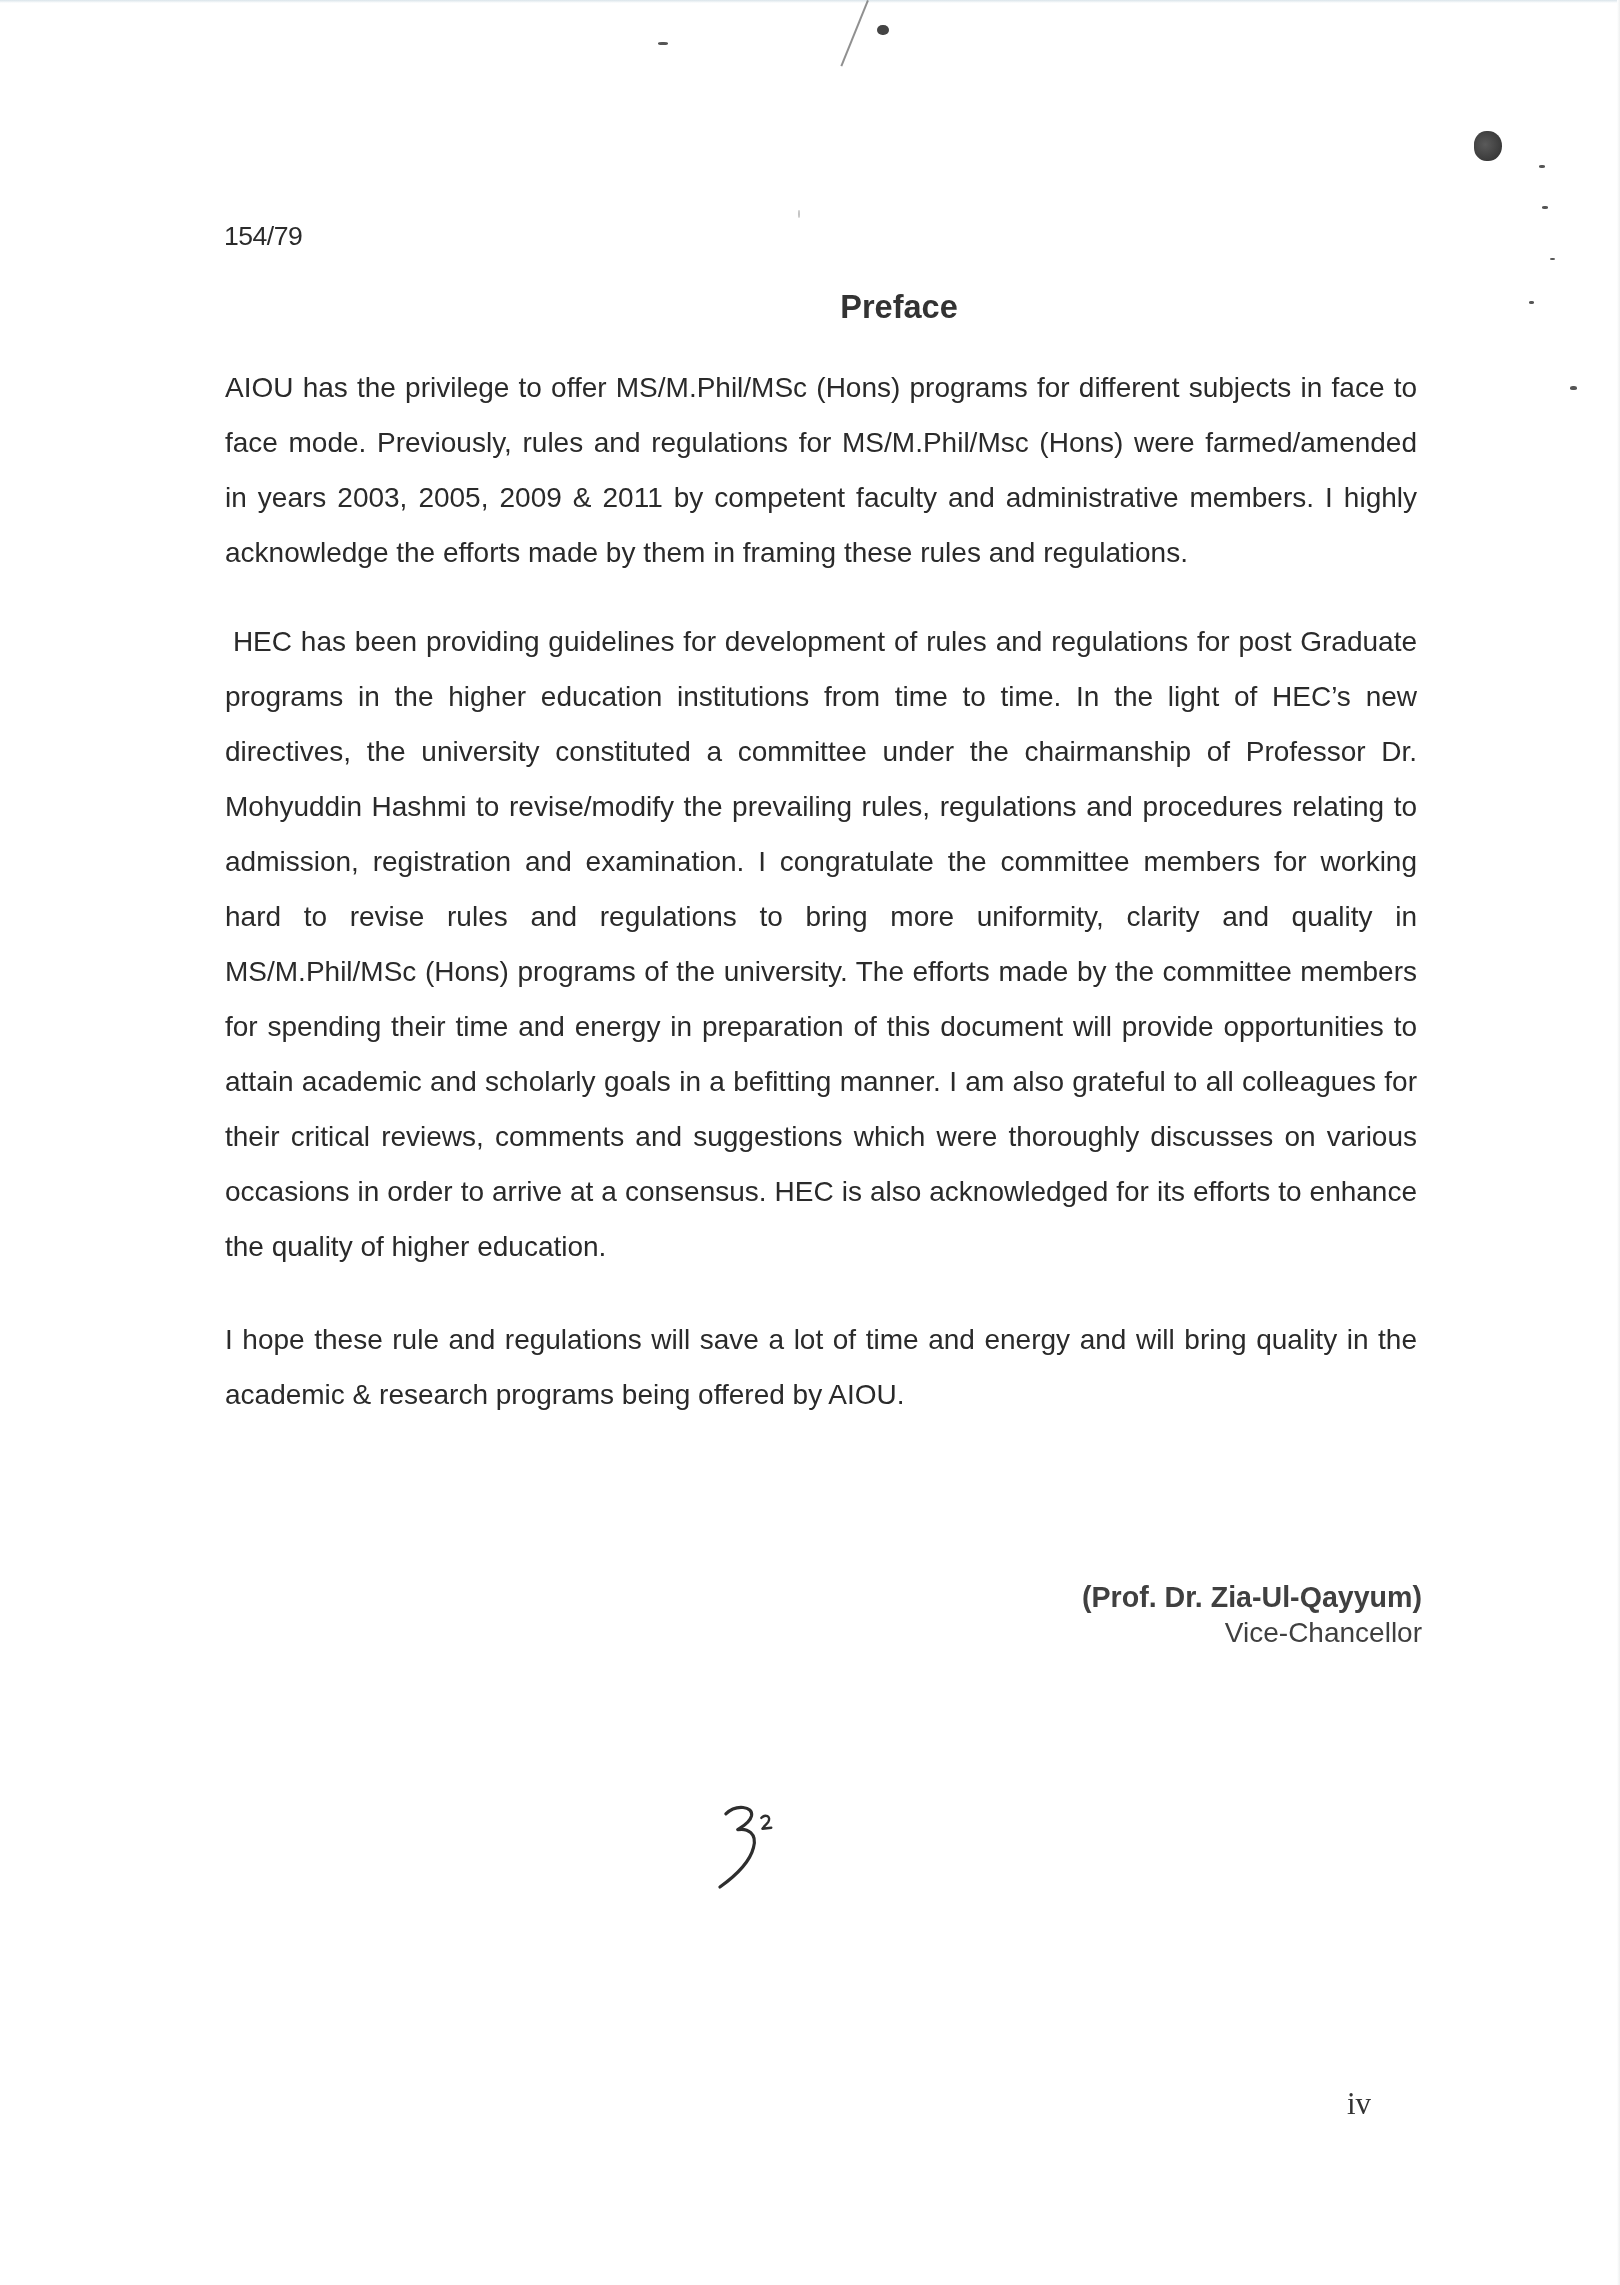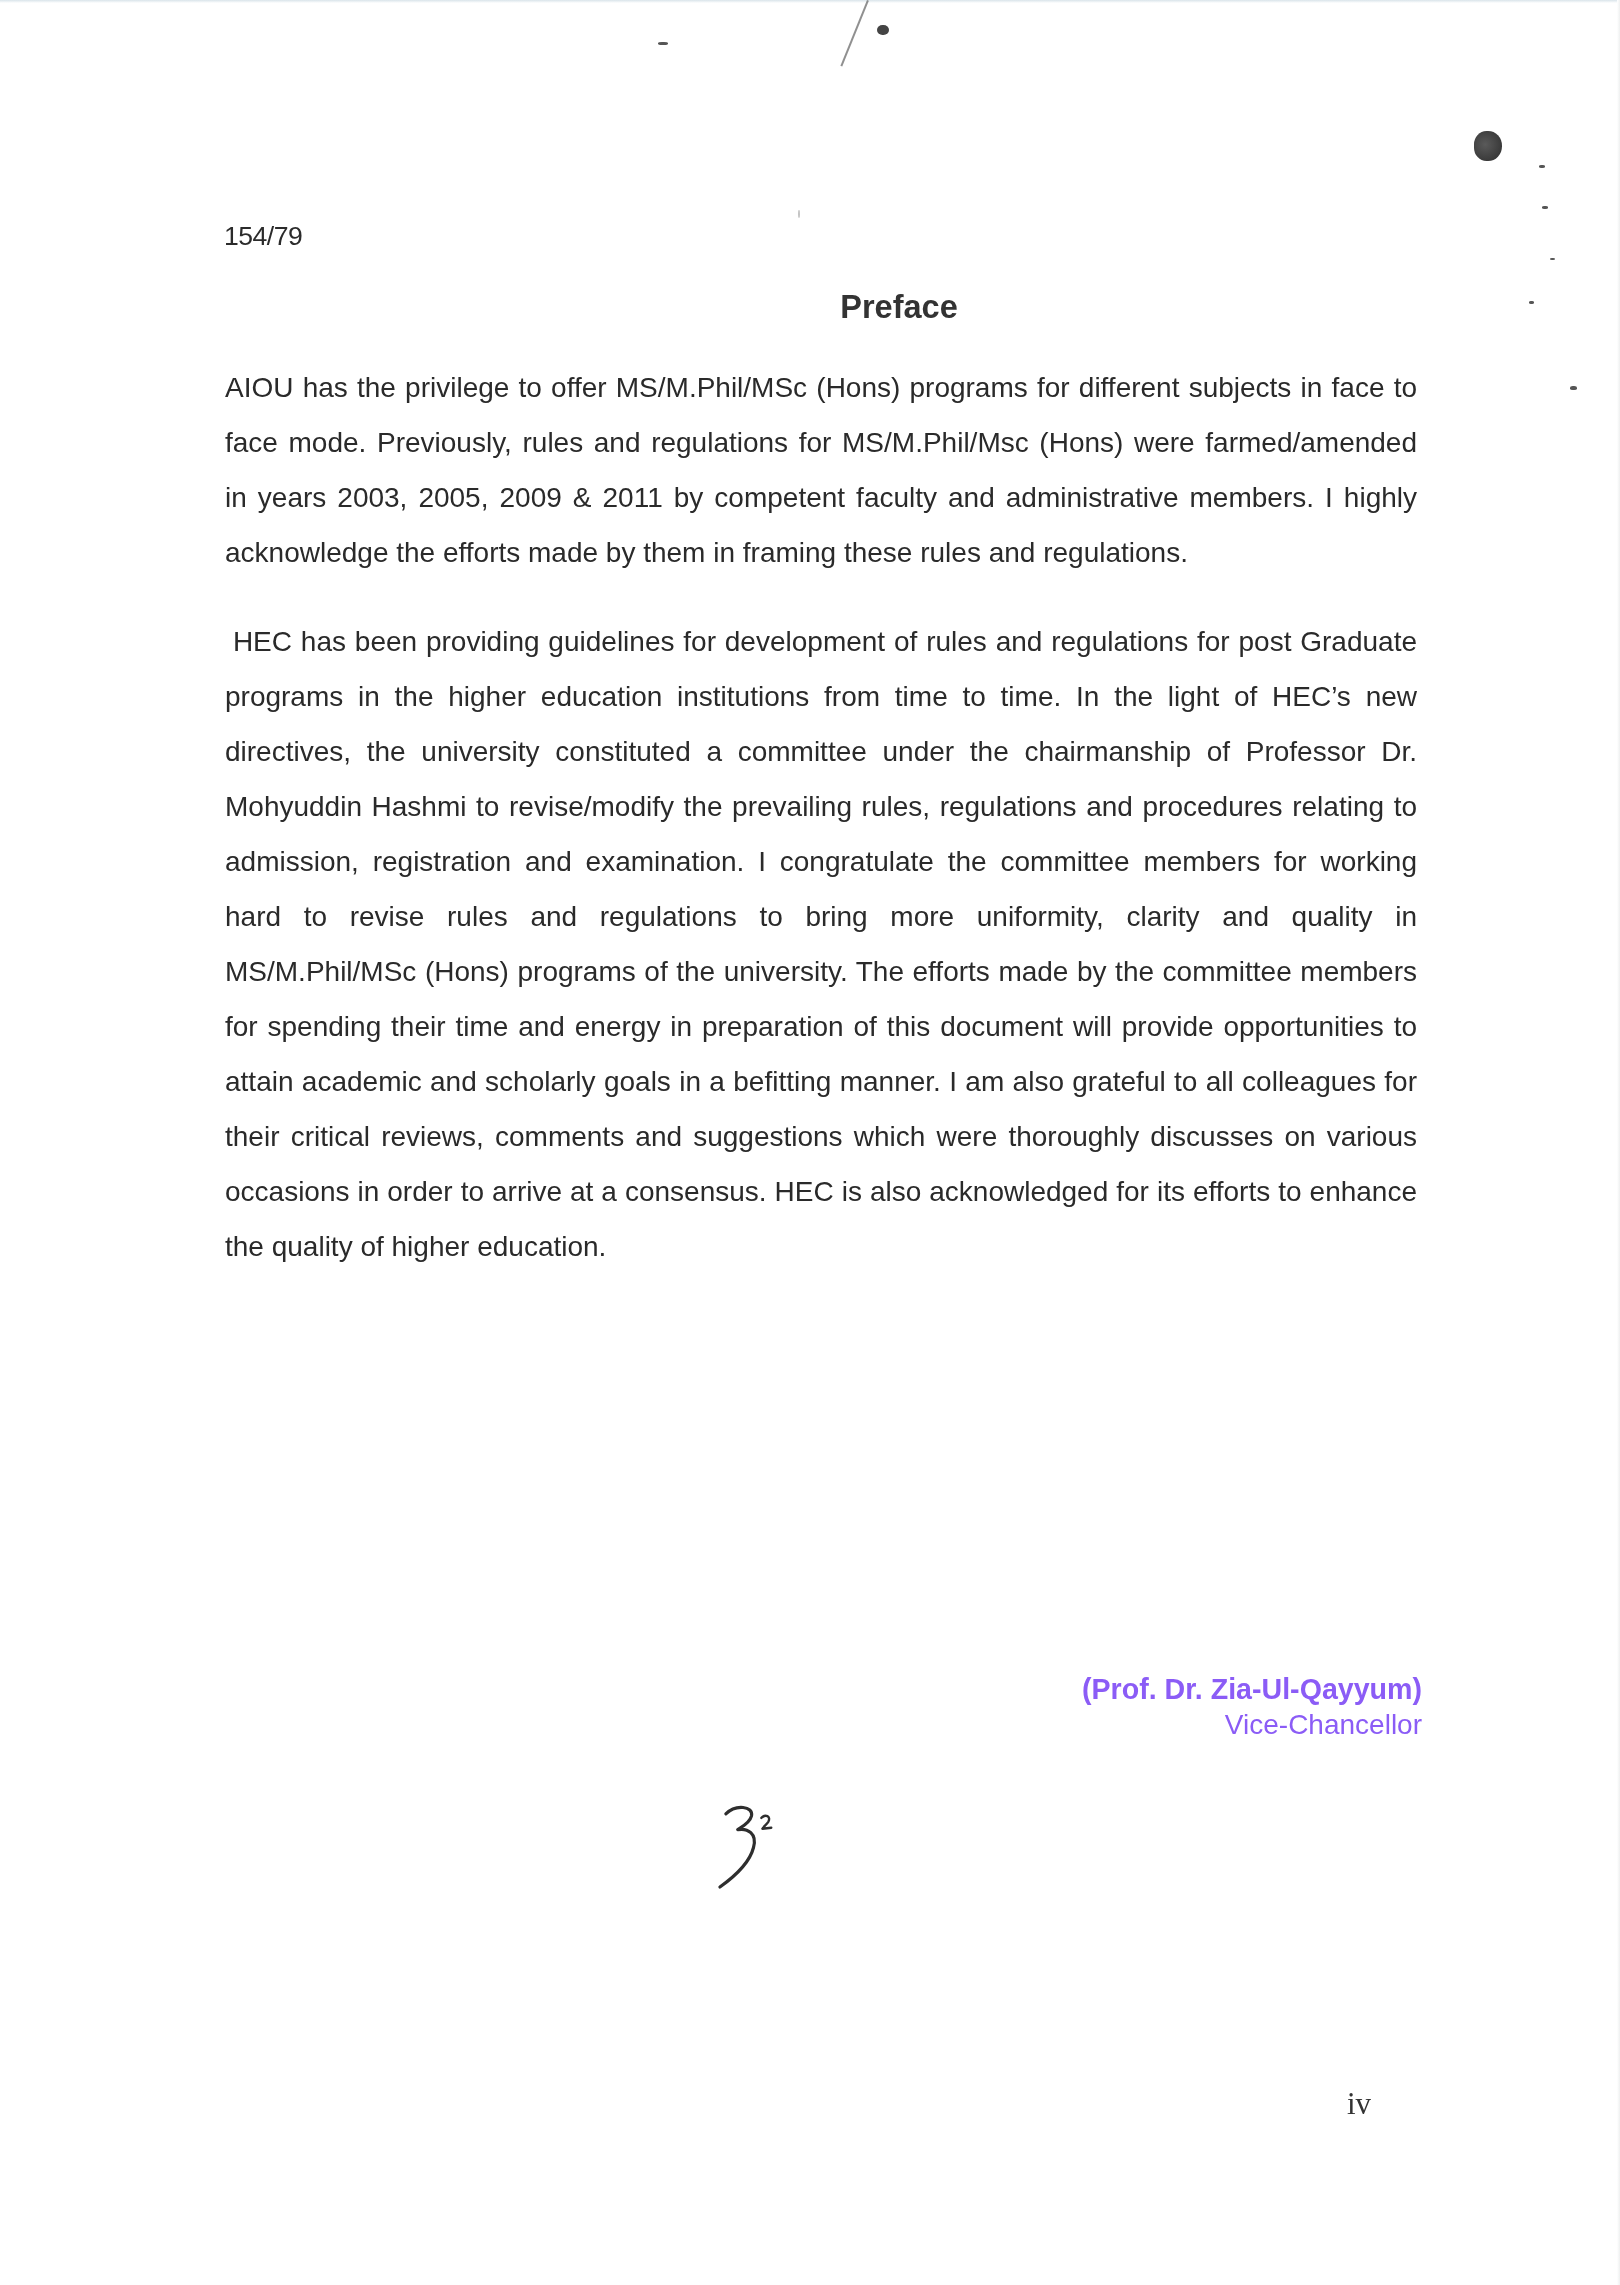--- a/index.html
+++ b/index.html
@@ -92,25 +92,25 @@
     margin-top: 34px;
     text-indent: 7.9px;
   }
   .body-text p.para3 {
     margin-top: 38px;
     text-align: justify;
   }
   .signature-block {
     position: absolute;
     right: 198px;
-    top: 1672px;
+    top: 1580px;
     text-align: right;
     font-size: 28px;
     line-height: 35px;
-    color: #8b5cf6;
+    color: #404040;
   }
   .signature-name {
     font-weight: bold;
     font-size: 28.6px;
   }
   .handwritten-note {
     position: absolute;
     left: 714px;
     top: 1798px;
     width: 79px;
@@ -142,20 +142,21 @@
 <div class="speck" style="left:1570px;top:386px;width:6.9px;height:3.9px;"></div>
 <div class="speck" style="left:798px;top:210px;width:2px;height:7.9px;opacity:0.35;"></div>
 
 <div class="ref-number">154/79</div>
 
 <h1 class="page-title" style="margin:3px;">Preface</h1>
 
 <div class="body-text">
   <p class="para1">AIOU has the privilege to offer MS/M.Phil/MSc (Hons) programs for different subjects in face to face mode. Previously, rules and regulations for MS/M.Phil/Msc (Hons) were farmed/amended in years 2003, 2005, 2009 &amp; 2011 by competent faculty and administrative members. I highly acknowledge the efforts made by them in framing these rules and regulations.</p>
   <p class="para2">HEC has been providing guidelines for development of rules and regulations for post Graduate programs in the higher education institutions from time to time. In the light of HEC’s new directives, the university constituted a committee under the chairmanship of Professor Dr. Mohyuddin Hashmi to revise/modify the prevailing rules, regulations and procedures relating to admission, registration and examination. I congratulate the committee members for working hard to revise rules and regulations to bring more uniformity, clarity and quality in MS/M.Phil/MSc (Hons) programs of the university. The efforts made by the committee members for spending their time and energy in preparation of this document will provide opportunities to attain academic and scholarly goals in a befitting manner. I am also grateful to all colleagues for their critical reviews, comments and suggestions which were thoroughly discusses on various occasions in order to arrive at a consensus. HEC is also acknowledged for its efforts to enhance the quality of higher education.</p>
+  <p class="para3">I hope these rule and regulations will save a lot of time and energy and will bring quality in the academic &amp; research programs being offered by AIOU.</p>
 </div>
 
 <div class="signature-block">
   <div class="signature-name">(Prof. Dr. Zia-Ul-Qayyum)</div>
   <div class="signature-designation">Vice-Chancellor</div>
 </div>
 
 <svg class="handwritten-note" viewBox="0 0 80 100">
   <title>32</title>
   <path d="M12 16 C 22 6, 40 8, 38 18 C 36 26, 26 30, 24 32 C 34 30, 44 36, 40 50 C 36 66, 20 80, 6 90" fill="none" stroke="#2e2e2e" stroke-width="3.2" stroke-linecap="round" stroke-linejoin="round"></path>

